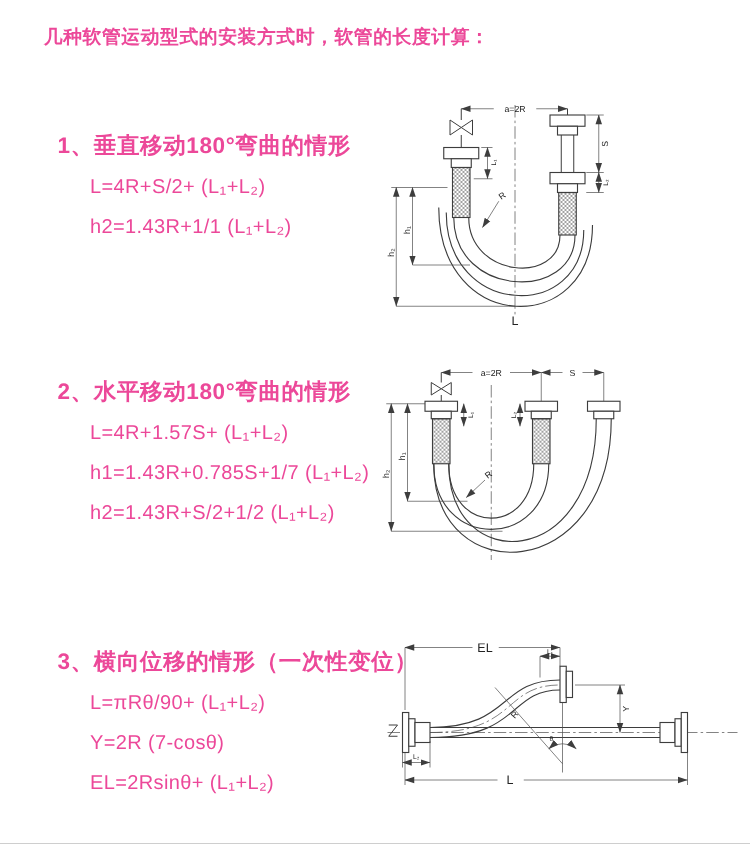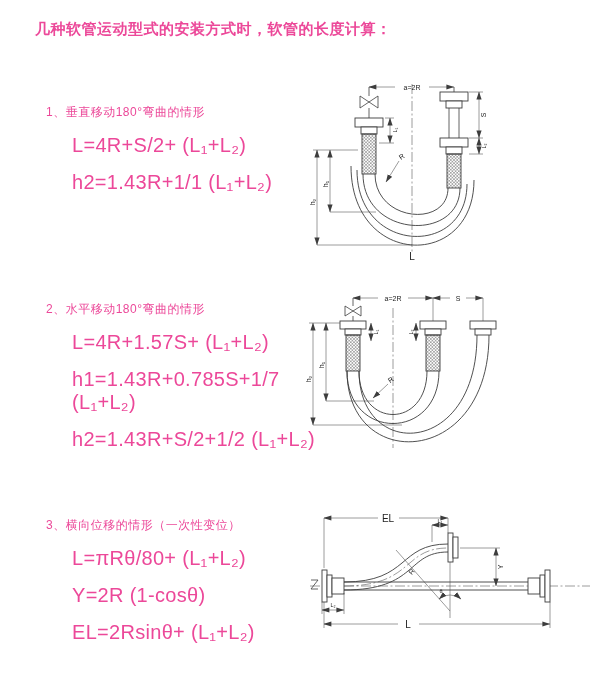--- a/index.html
+++ b/index.html
@@ -1,21 +1,21 @@
 <!DOCTYPE html>
 <html><head>
 <meta charset="utf-8">
 <style>
   html,body{margin:0;padding:0;background:#888;}
   .page{position:relative;width:600px;height:675px;background:#ffffff;overflow:hidden;
         font-family:"Liberation Sans",sans-serif;color:#ec4899;}
   .title{position:absolute;left:35px;top:20px;font-size:15px;font-weight:600;letter-spacing:.5px;}
   .sec{position:absolute;}
-  .sec .heading{font-size:12px;font-weight:400;letter-spacing:.5px;margin:0 0 13px 0;}
-  .sec .formula{font-size:20px;font-weight:400;padding-left:26px;margin:0 0 14px 0;letter-spacing:.3px;}
+  .sec .heading{font-size:18px;font-weight:700;letter-spacing:.5px;margin:0 0 13px 0;}
+  .sec .formula{font-size:16px;font-weight:400;padding-left:26px;margin:0 0 14px 0;letter-spacing:.3px;}
   svg.diag{position:absolute;}
   svg .ln{stroke:#3d3d3d;stroke-width:.9;fill:none;}
   svg .thin{stroke:#3d3d3d;stroke-width:.8;fill:none;}
   svg .fit{stroke:#3d3d3d;stroke-width:.9;fill:#ffffff;}
   svg .braid{stroke:#3d3d3d;stroke-width:.9;fill:url(#braid);}
   svg .dim{stroke:#4a4a4a;stroke-width:.55;fill:none;}
   svg .cl{stroke:#4a4a4a;stroke-width:.55;fill:none;stroke-dasharray:10 2.5 2 2.5;}
   svg text{fill:#222;font-family:"Liberation Sans",sans-serif;}
   .dl{font-size:7px;text-anchor:middle;}
   .dls{font-size:5.4px;text-anchor:middle;}
@@ -50,22 +50,22 @@
 
   <div class="sec" style="left:46px;top:301px;width:270px;">
     <div class="heading">2、水平移动180°弯曲的情形</div>
     <div class="formula">L=4R+1.57S+ (L₁+L₂)</div>
     <div class="formula">h1=1.43R+0.785S+1/7 (L₁+L₂)</div>
     <div class="formula">h2=1.43R+S/2+1/2 (L₁+L₂)</div>
   </div>
 
   <div class="sec" style="left:46px;top:517px;width:290px;">
     <div class="heading">3、横向位移的情形（一次性变位）</div>
-    <div class="formula">L=πRθ/80+ (L₁+L₂)</div>
-    <div class="formula">Y=2R (1-cosθ)</div>
+    <div class="formula">L=πRθ/90+ (L₁+L₂)</div>
+    <div class="formula">Y=2R (7-cosθ)</div>
     <div class="formula">EL=2Rsinθ+ (L₁+L₂)</div>
   </div>
 
   <svg class="diag" style="left:302px;top:72px" width="280" height="192" viewBox="0 0 280 192">
     <line class="cl" x1="110" y1="12" x2="110" y2="180"></line>
 
     <g>
       <path class="thin" d="M58,24 L67,30 L58,36 Z M76,24 L67,30 L76,36 Z"></path>
       <line class="thin" x1="67" y1="15" x2="67" y2="24"></line>
       <line class="thin" x1="67" y1="36" x2="67" y2="46"></line>

